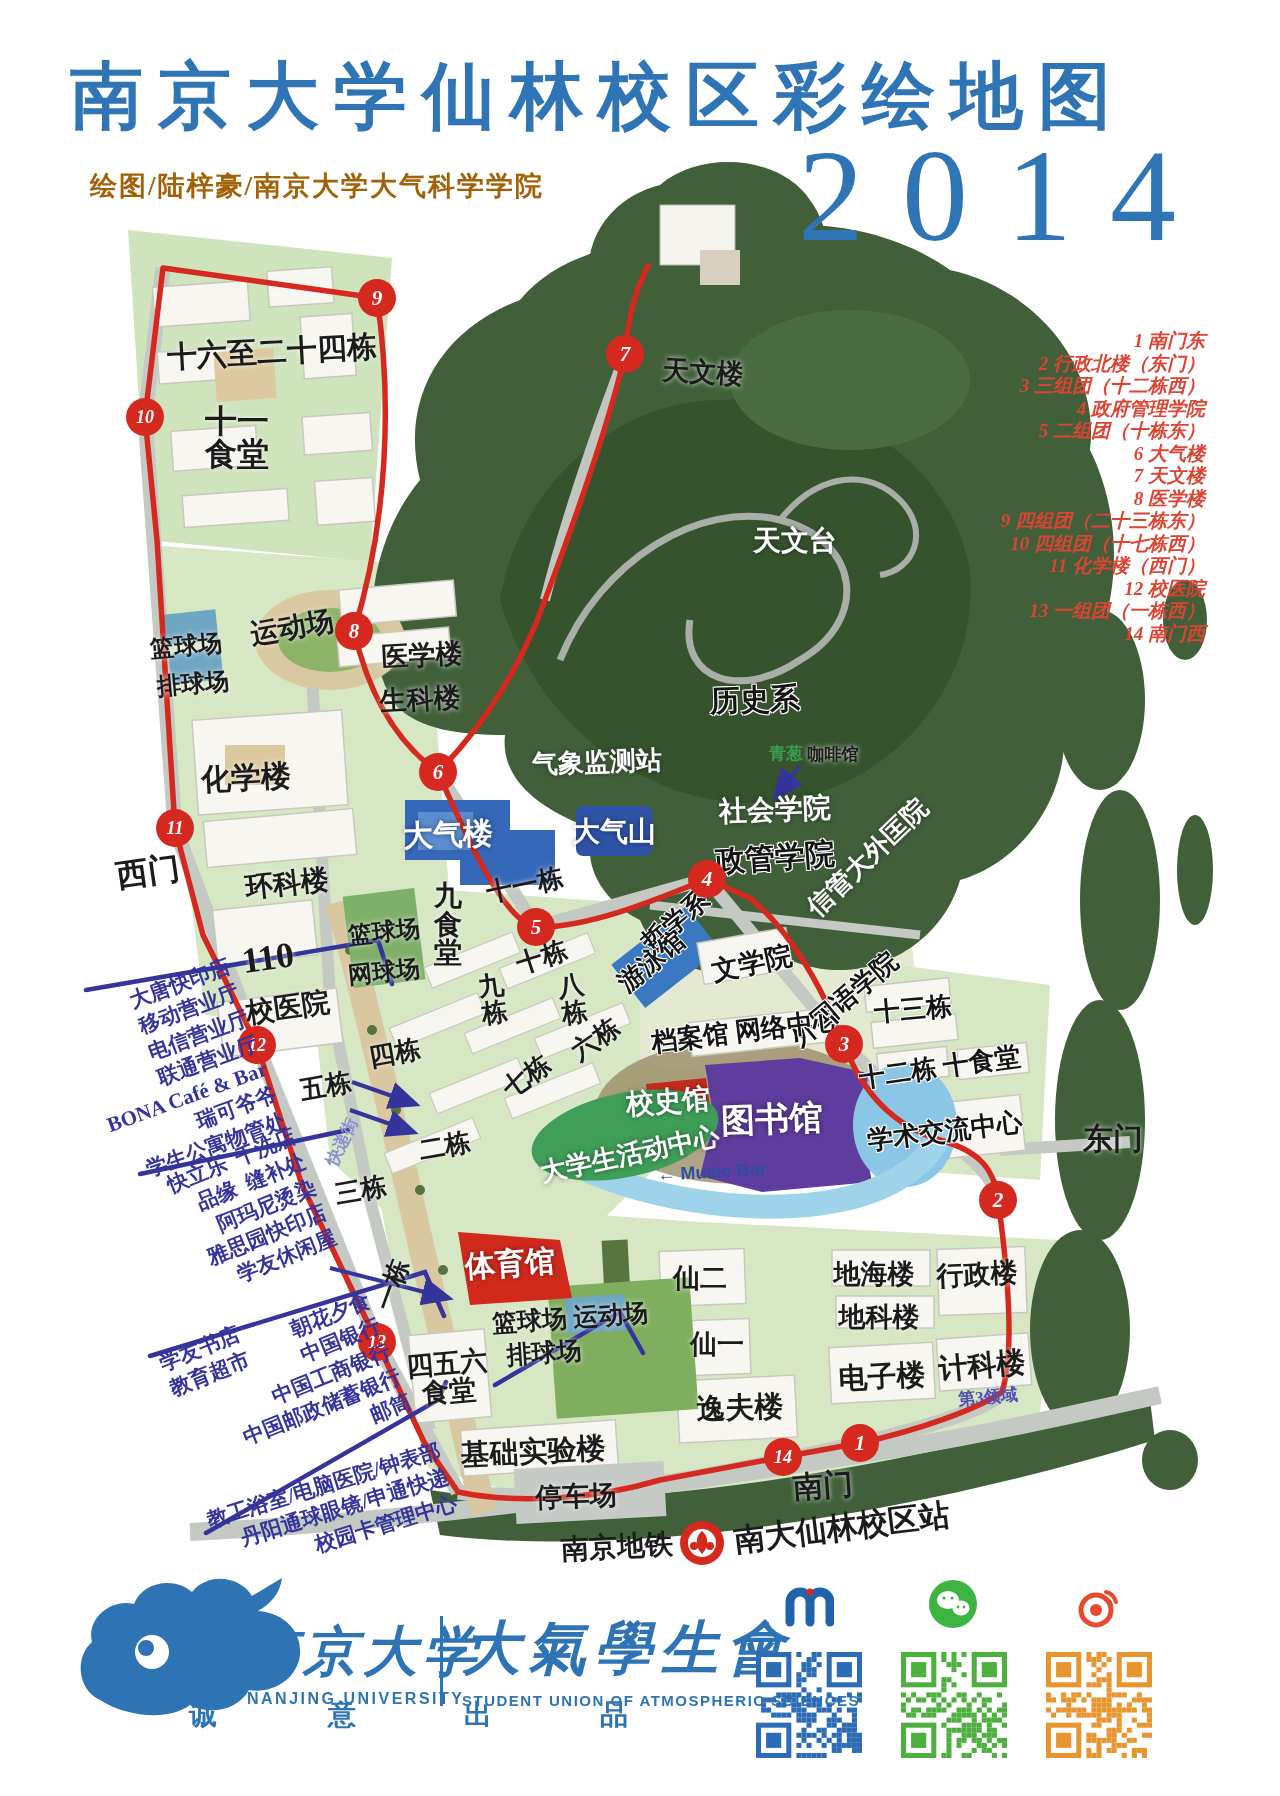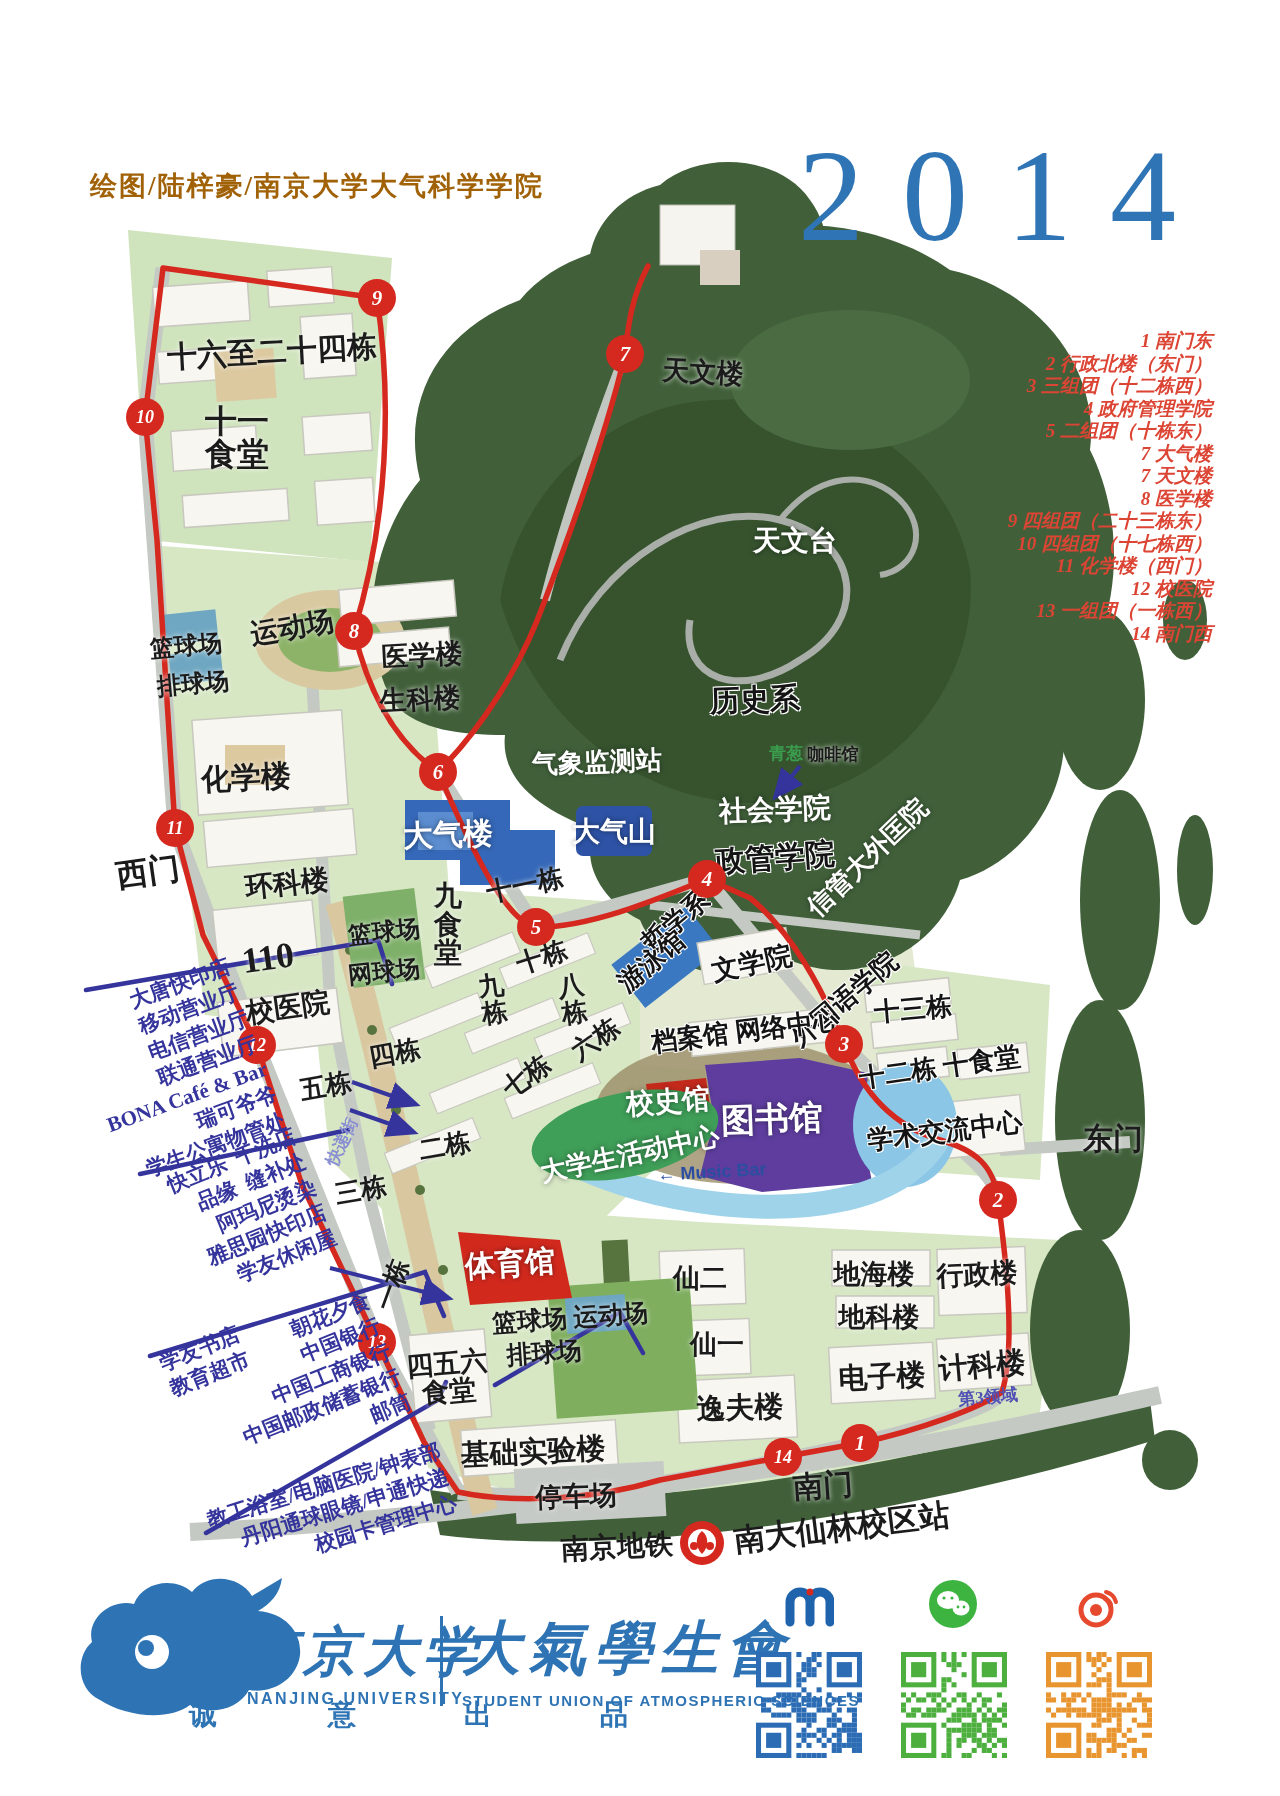--- a/index.html
+++ b/index.html
@@ -9,21 +9,21 @@
   
   .title{position:absolute;left:70px;top:48px;font-size:73px;font-weight:600;color:#2f75b6;
          letter-spacing:15px;white-space:nowrap;z-index:4;}
   .credit{position:absolute;left:90px;top:168px;font-size:27px;font-weight:700;color:#a16207;
           letter-spacing:2px;z-index:4;}
   .year{position:absolute;right:66px;top:130px;font-size:132px;font-weight:400;color:#2f75b6;
         letter-spacing:38px;z-index:4;line-height:1;}
   
   .bus-title{position:absolute;right:76px;top:268px;font-size:36px;font-weight:700;color:#dc4434;
              letter-spacing:5px;z-index:4;}
-  .bus-list{position:absolute;right:68px;top:330px;text-align:right;z-index:4;margin-left:29px;}
+  .bus-list{position:absolute;right:75px;top:330px;text-align:right;z-index:4;margin-left:29px;}
   .bus-line{font-style:italic;font-weight:700;font-size:19px;line-height:22.5px;color:#dc4434;
             white-space:nowrap;}
   
   #labels,#stops,#svc,#metro{position:absolute;left:0;top:0;width:100%;height:100%;z-index:2;}
   .lb{position:absolute;transform:translate(-50%,-50%) rotate(var(--r,0deg));font-weight:700;
       white-space:pre;text-align:center;line-height:1.02;}
   .bk{color:#1b1b1b;text-shadow:0 0 5px rgba(255,255,255,.85);}
   .bw{color:#141414;text-shadow:-1px -1px 0 #fff,1px -1px 0 #fff,-1px 1px 0 #fff,1px 1px 0 #fff;}
   .wh{color:#ffffff;text-shadow:0 0 5px rgba(0,0,0,.5);}
   .bl{color:#2b4ea0;font-family:"Liberation Sans",sans-serif;font-weight:700;}
@@ -230,30 +230,31 @@
       <circle cx="710" cy="1546" r="4" fill="#d5281e"></circle>
     </g>
 
     <g>
       <path d="M100,1700 c-22,-10 -26,-42 -8,-58 c-6,-24 20,-44 42,-38 c8,-22 40,-28 58,-12 c16,-20 48,-16 60,4 l30,-18 c-2,16 -12,26 -24,33 c28,2 44,22 42,44 c-3,24 -27,39 -51,35 c-11,20 -39,26 -59,15 c-22,17 -66,11 -90,-5 Z" fill="#2e74b5"></path>
       <circle cx="152" cy="1652" r="17" fill="#ffffff"></circle>
       <circle cx="146" cy="1648" r="8" fill="#2e74b5"></circle>
     </g>
   </svg>
 
+  <div class="title">南京大学仙林校区彩绘地图</div>
   <div class="credit">绘图/陆梓豪/南京大学大气科学学院</div>
   <div class="year">2014</div>
 
   <div class="bus-list" id="bus-list">
       <div class="bus-line">1 南门东</div>
       <div class="bus-line">2 行政北楼（东门）</div>
       <div class="bus-line">3 三组团（十二栋西）</div>
       <div class="bus-line">4 政府管理学院</div>
       <div class="bus-line">5 二组团（十栋东）</div>
-      <div class="bus-line">7 大气楼</div>
+      <div class="bus-line">6 大气楼</div>
       <div class="bus-line">7 天文楼</div>
       <div class="bus-line">8 医学楼</div>
       <div class="bus-line">9 四组团（二十三栋东）</div>
       <div class="bus-line">10 四组团（十七栋西）</div>
       <div class="bus-line">11 化学楼（西门）</div>
       <div class="bus-line">12 校医院</div>
       <div class="bus-line">13 一组团（一栋西）</div>
       <div class="bus-line">14 南门西</div>
     </div>
 

